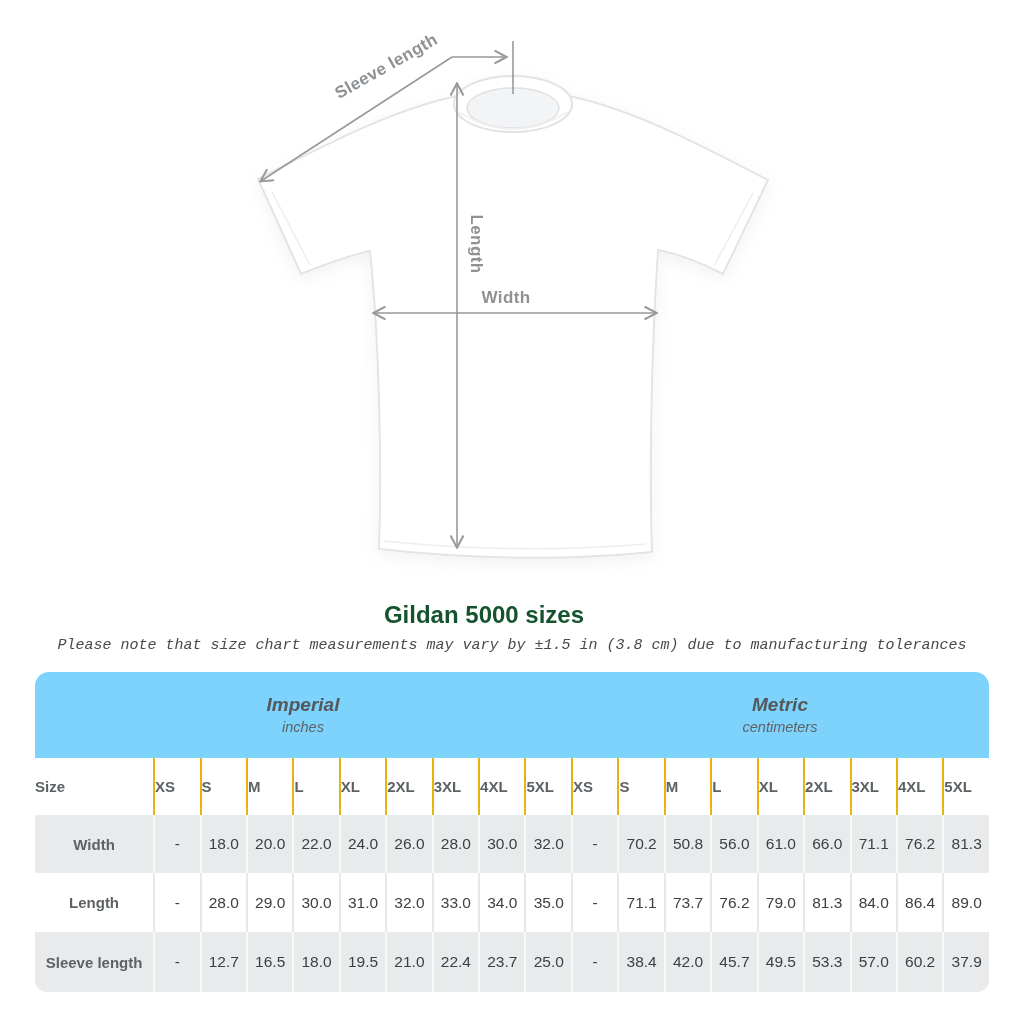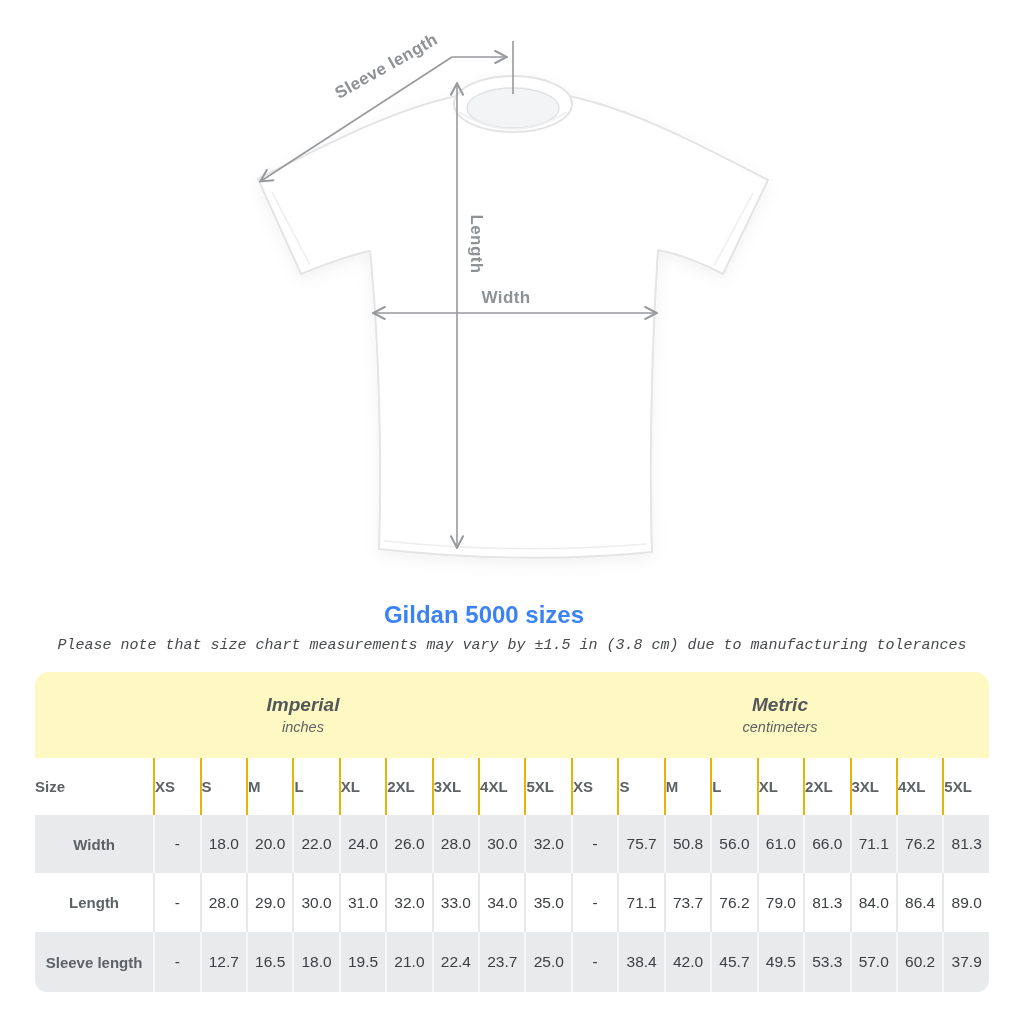--- a/index.html
+++ b/index.html
@@ -24,21 +24,21 @@
     fill: #8f9295;
     letter-spacing: 0.4px;
   }
   .page-title {
     position: absolute;
     top: 601px; left: 0;
     width: 968px;
     text-align: center;
     font-size: 24px;
     font-weight: bold;
-    color: #3b82f6;
+    color: #14532d;
   }
   .page-subtitle {
     position: absolute;
     top: 637px; left: 0;
     width: 1024px;
     text-align: center;
     font-size: 15px;
     font-style: italic;
     color: #47494b;
     font-family: Liberation Mono, monospace;
@@ -49,21 +49,21 @@
     left: 35px;
     width: 954px;
     border-collapse: separate;
     border-spacing: 0;
     table-layout: fixed;
   }
   col.c-label { width: 118px; }
   col.c-val   { width: 46.4px; }
 
   tr.group-row th {
-    background: #fef9c3;
+    background: #7dd3fc;
     height: 86px;
     vertical-align: middle;
     text-align: center;
     padding: 0;
   }
   tr.group-row th.imperial { border-top-left-radius: 14px; }
   tr.group-row th.metric   { border-top-right-radius: 14px; }
   .g-title {
     font-size: 19px;
     font-weight: bold;
@@ -233,21 +233,21 @@
       <td>-</td>
       <td>18.0</td>
       <td>20.0</td>
       <td>22.0</td>
       <td>24.0</td>
       <td>26.0</td>
       <td>28.0</td>
       <td>30.0</td>
       <td>32.0</td>
       <td>-</td>
-      <td>75.7</td>
+      <td>70.2</td>
       <td>50.8</td>
       <td>56.0</td>
       <td>61.0</td>
       <td>66.0</td>
       <td>71.1</td>
       <td>76.2</td>
       <td>81.3</td>
     </tr>
     <tr class="r-length">
       <th>Length</th>

